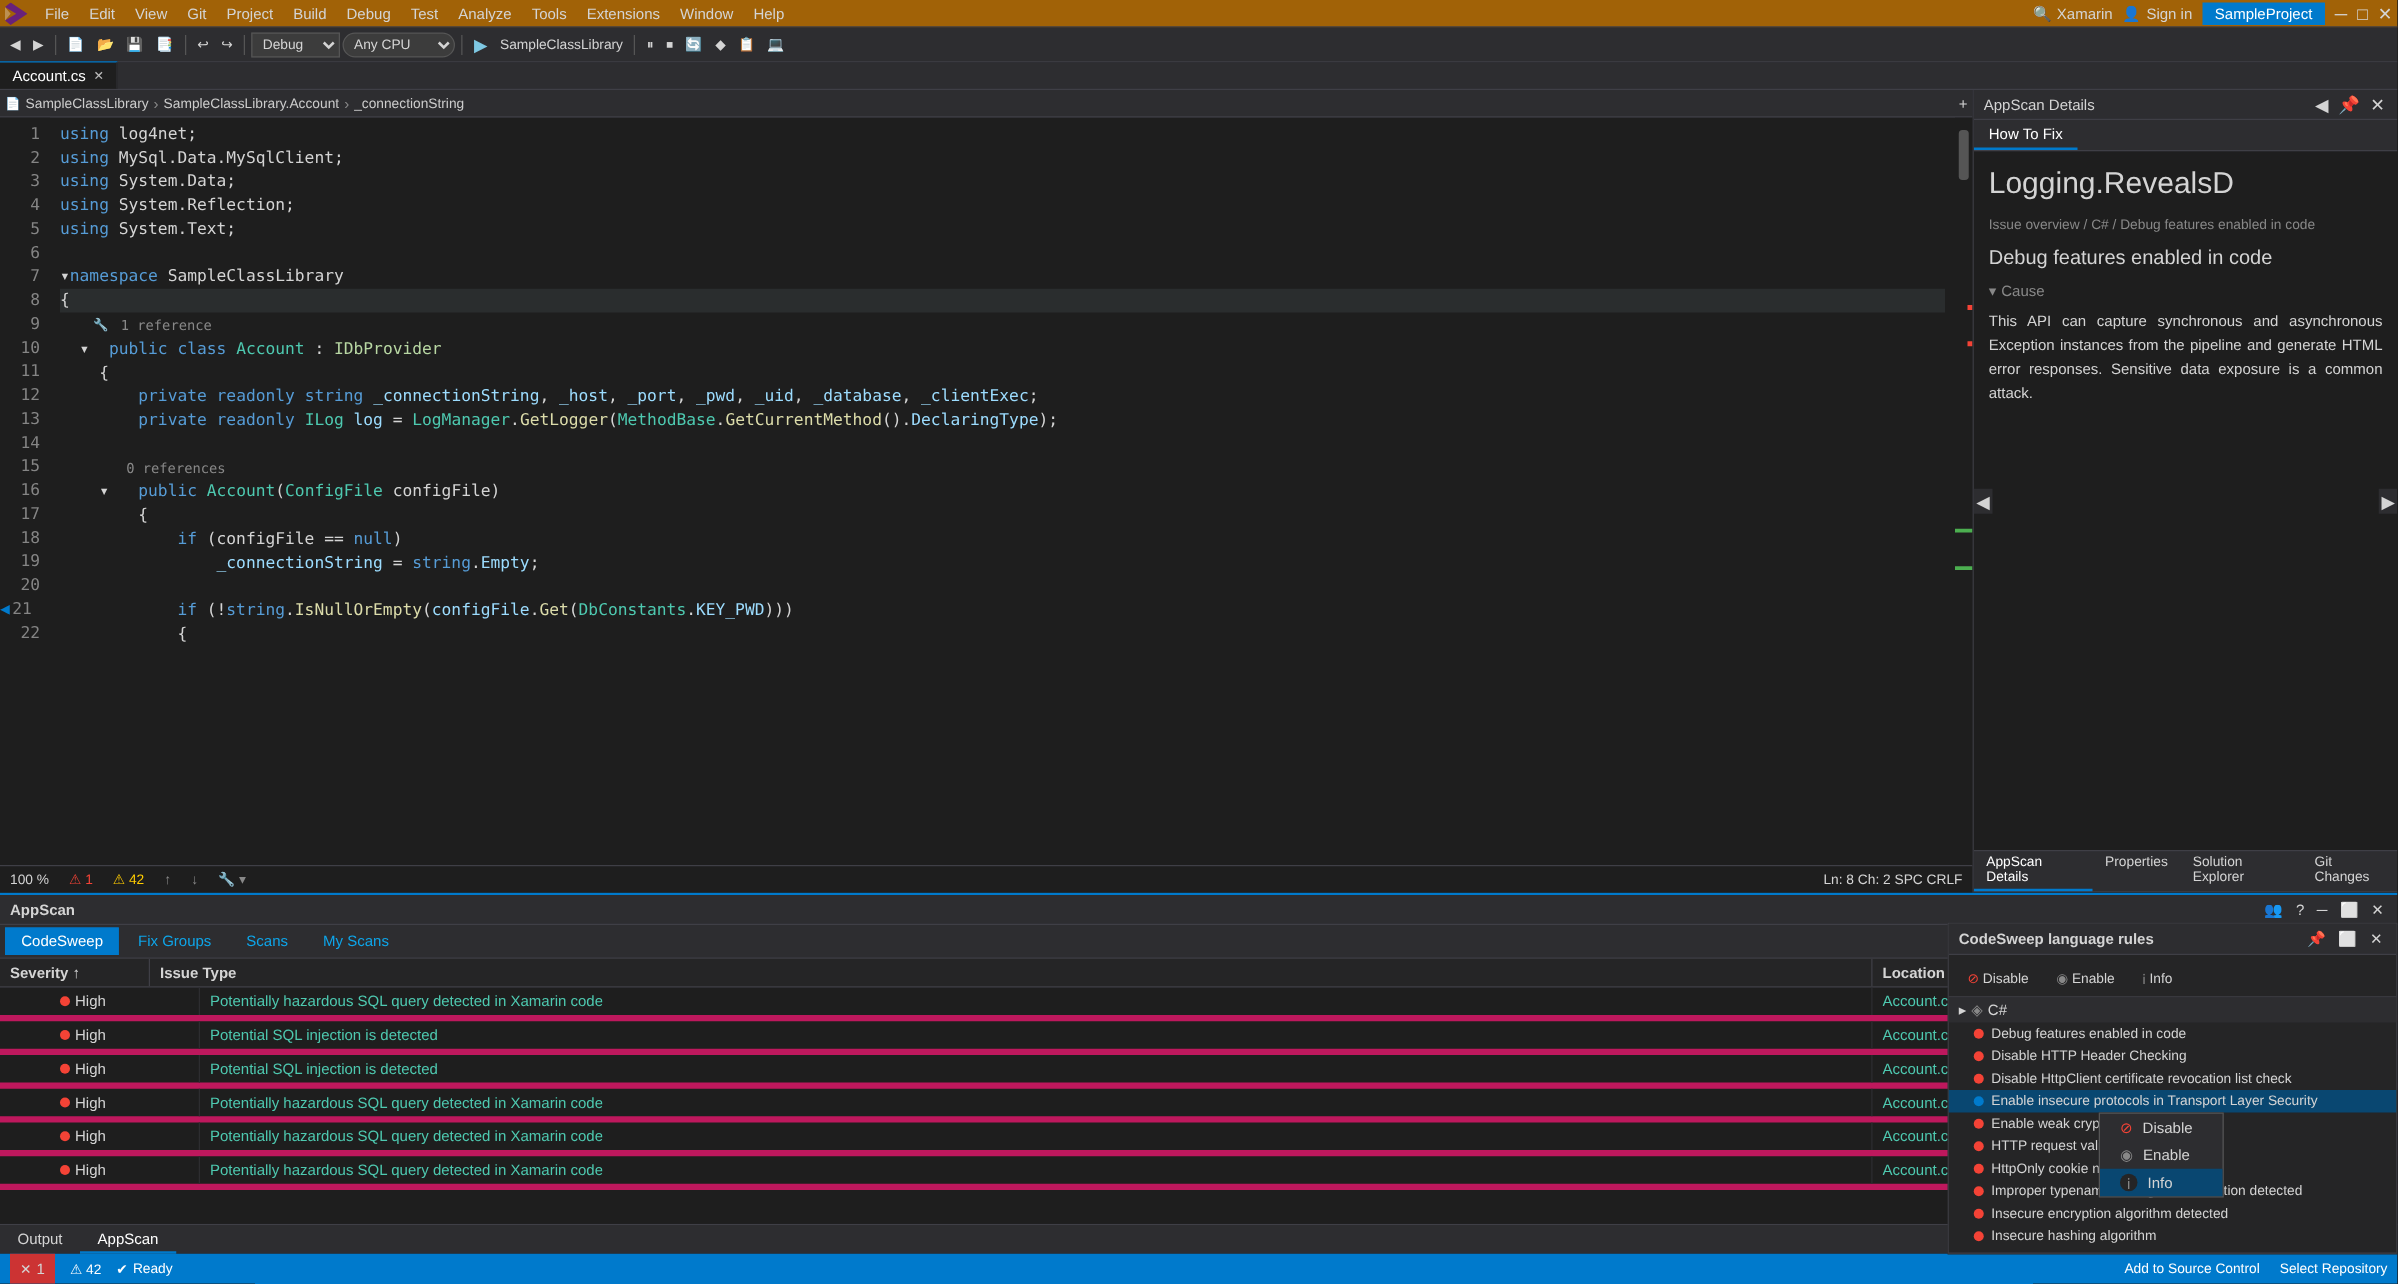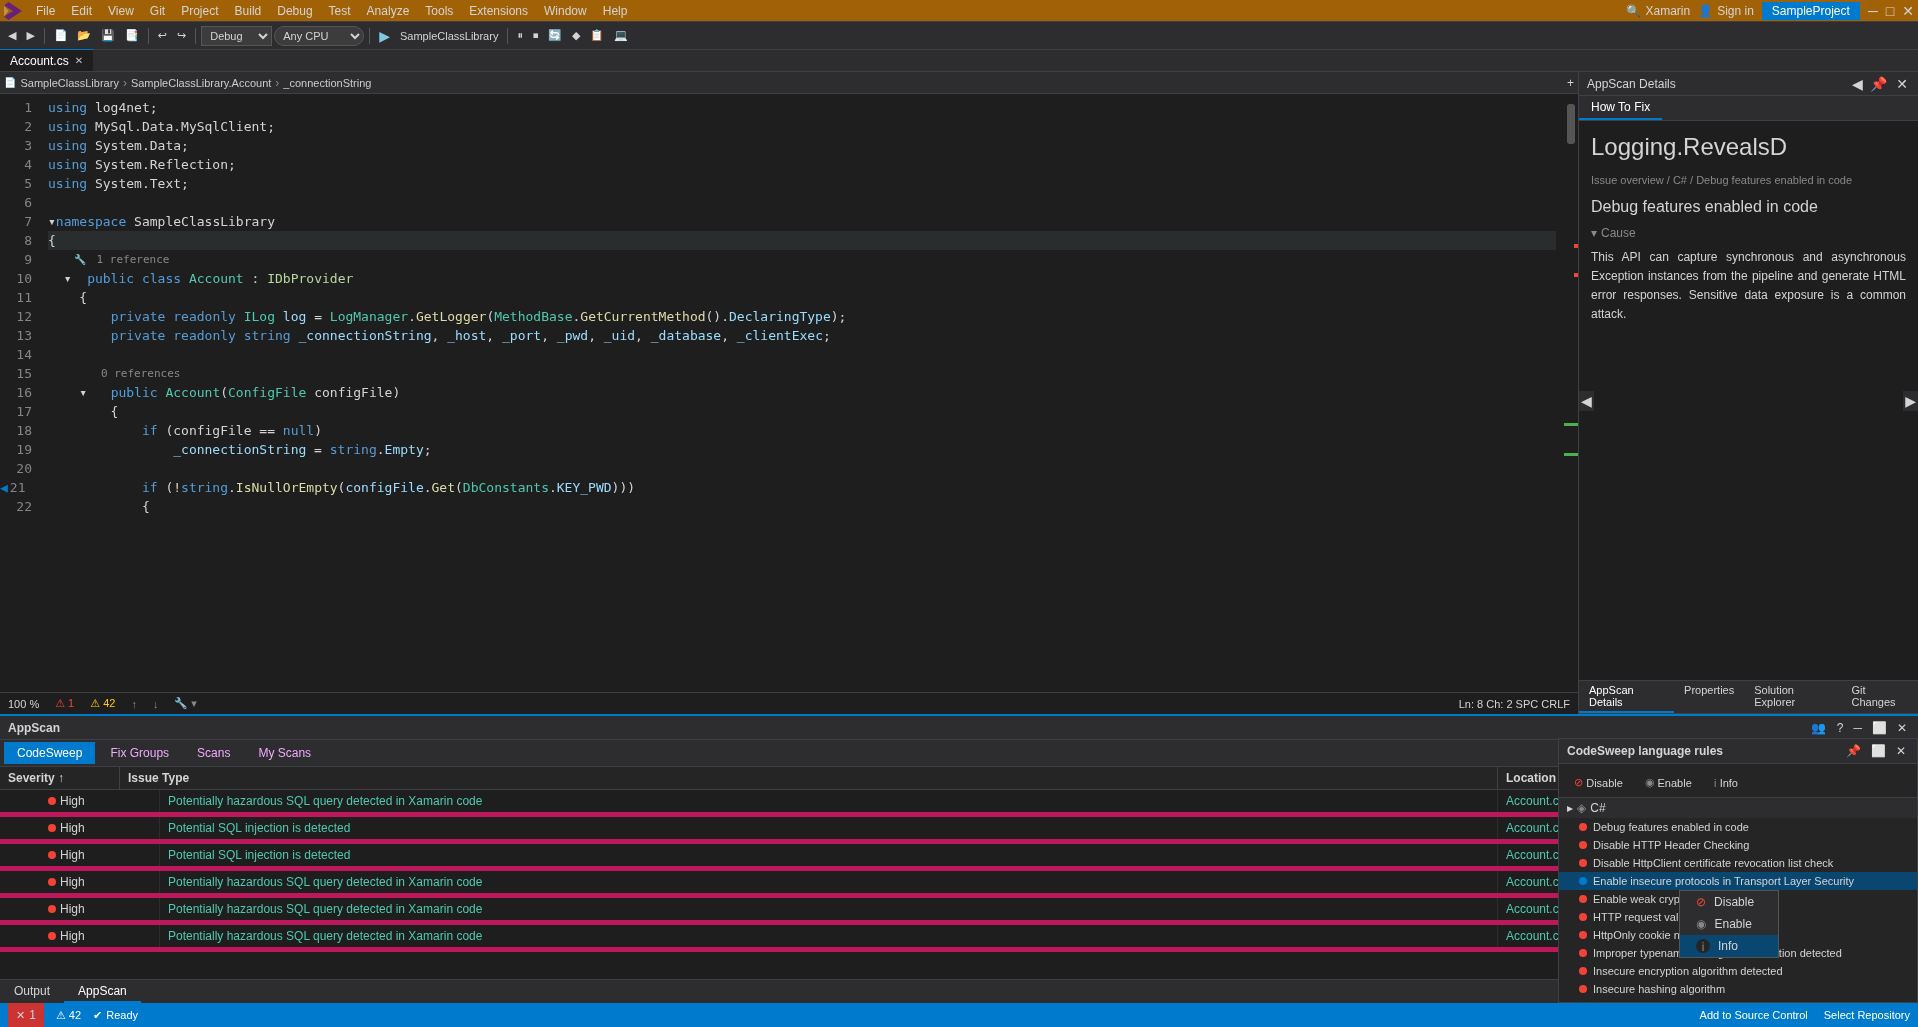--- a/index.html
+++ b/index.html
@@ -58,21 +58,21 @@
 
     
     .appscan-panel { height: 265px; display: flex; flex-direction: column; border-top: 2px solid #007acc; }
     .appscan-header { background: #2d2d30; height: 24px; display: flex; align-items: center; padding: 0 8px; border-bottom: 1px solid #3f3f46; justify-content: space-between; }
     .appscan-title { font-size: 12px; font-weight: bold; color: #d4d4d4; }
     .appscan-header-right { display: flex; align-items: center; gap: 4px; }
     .icon-btn { background: transparent; border: none; color: #d4d4d4; cursor: pointer; font-size: 12px; padding: 1px 3px; }
 
     .appscan-content { flex: 1; display: flex; flex-direction: column; overflow: hidden; background: #1e1e1e; }
     .appscan-tabs { display: flex; background: #2d2d30; border-bottom: 1px solid #3f3f46; padding: 2px 4px; gap: 2px; align-items: center; }
-    .appscan-tab { padding: 3px 12px; font-size: 12px; cursor: pointer; color: #f0abfc; background: transparent; border: 1px solid transparent; }
+    .appscan-tab { padding: 3px 12px; font-size: 12px; cursor: pointer; color: #0ea5e9; background: transparent; border: 1px solid transparent; }
     .appscan-tab.active { background: #007acc; color: #fff; border-color: #007acc; }
 
     .appscan-table { flex: 1; overflow-y: auto; }
     .table-header { display: grid; grid-template-columns: 120px 1fr 140px 120px 140px 20px; background: #252526; border-bottom: 1px solid #3f3f46; }
     .table-header-cell { padding: 4px 8px; font-size: 12px; color: #d4d4d4; font-weight: bold; border-right: 1px solid #3f3f46; white-space: nowrap; cursor: pointer; }
     .table-row { display: grid; grid-template-columns: 120px 1fr 140px 120px 140px 20px; border-bottom: 5px solid #be185d; padding-left: 40px; }
     .table-cell { padding: 4px 8px; font-size: 12px; color: #d4d4d4; border-right: 1px solid #2d2d30; display: flex; align-items: center; gap: 4px; white-space: nowrap; overflow: hidden; text-overflow: ellipsis; }
     .severity-dot { width: 8px; height: 8px; border-radius: 50%; background: #f44336; flex-shrink: 0; }
     .link-text { color: #4ec9b0; cursor: pointer; overflow: hidden; text-overflow: ellipsis; }
     .noise-link { color: #569cd6; cursor: pointer; }
@@ -229,22 +229,22 @@
         <div class="code-line"><span class="kw">using</span> <span>MySql.Data.MySqlClient;</span></div>
         <div class="code-line"><span class="kw">using</span> <span>System.Data;</span></div>
         <div class="code-line"><span class="kw">using</span> <span>System.Reflection;</span></div>
         <div class="code-line"><span class="kw">using</span> <span>System.Text;</span></div>
         <div class="code-line">&nbsp;</div>
         <div class="code-line"><span>▾</span><span class="kw">namespace</span> <span>SampleClassLibrary</span></div>
         <div class="code-line" style="background:#2a2d2e;">{</div>
         <div class="code-line" style="color:#888;font-size:11px;">    <span style="display:inline-flex;align-items:center;gap:3px;"><span style="color:#007acc;font-size:10px;">🔧</span> 1 reference</span></div>
         <div class="code-line">  <span>▾</span>  <span class="kw">public</span> <span class="kw">class</span> <span class="cls">Account</span> : <span class="iface">IDbProvider</span></div>
         <div class="code-line">    {</div>
+        <div class="code-line">        <span class="kw">private</span> <span class="kw">readonly</span> <span class="kw">string</span> <span class="prop">_connectionString</span>, <span class="prop">_host</span>, <span class="prop">_port</span>, <span class="prop">_pwd</span>, <span class="prop">_uid</span>, <span class="prop">_database</span>, <span class="prop">_clientExec</span>;</div>
         <div class="code-line">        <span class="kw">private</span> <span class="kw">readonly</span> <span class="cls">ILog</span> <span class="prop">log</span> = <span class="cls">LogManager</span>.<span class="method">GetLogger</span>(<span class="cls">MethodBase</span>.<span class="method">GetCurrentMethod</span>().<span class="prop">DeclaringType</span>);</div>
-        <div class="code-line">        <span class="kw">private</span> <span class="kw">readonly</span> <span class="kw">string</span> <span class="prop">_connectionString</span>, <span class="prop">_host</span>, <span class="prop">_port</span>, <span class="prop">_pwd</span>, <span class="prop">_uid</span>, <span class="prop">_database</span>, <span class="prop">_clientExec</span>;</div>
         <div class="code-line">&nbsp;</div>
         <div class="code-line" style="color:#888;font-size:11px;">        0 references</div>
         <div class="code-line">    <span>▾</span>   <span class="kw">public</span> <span class="cls">Account</span>(<span class="cls">ConfigFile</span> configFile)</div>
         <div class="code-line">        {</div>
         <div class="code-line">            <span class="kw">if</span> (configFile == <span class="kw">null</span>)</div>
         <div class="code-line">                <span class="prop">_connectionString</span> = <span class="kw">string</span>.<span class="prop">Empty</span>;</div>
         <div class="code-line">&nbsp;</div>
         <div class="code-line">            <span class="kw">if</span> (!<span class="kw">string</span>.<span class="method">IsNullOrEmpty</span>(<span class="prop">configFile</span>.<span class="method">Get</span>(<span class="cls">DbConstants</span>.<span class="prop">KEY_PWD</span>)))</div>
         <div class="code-line">            {</div>
       </div>

